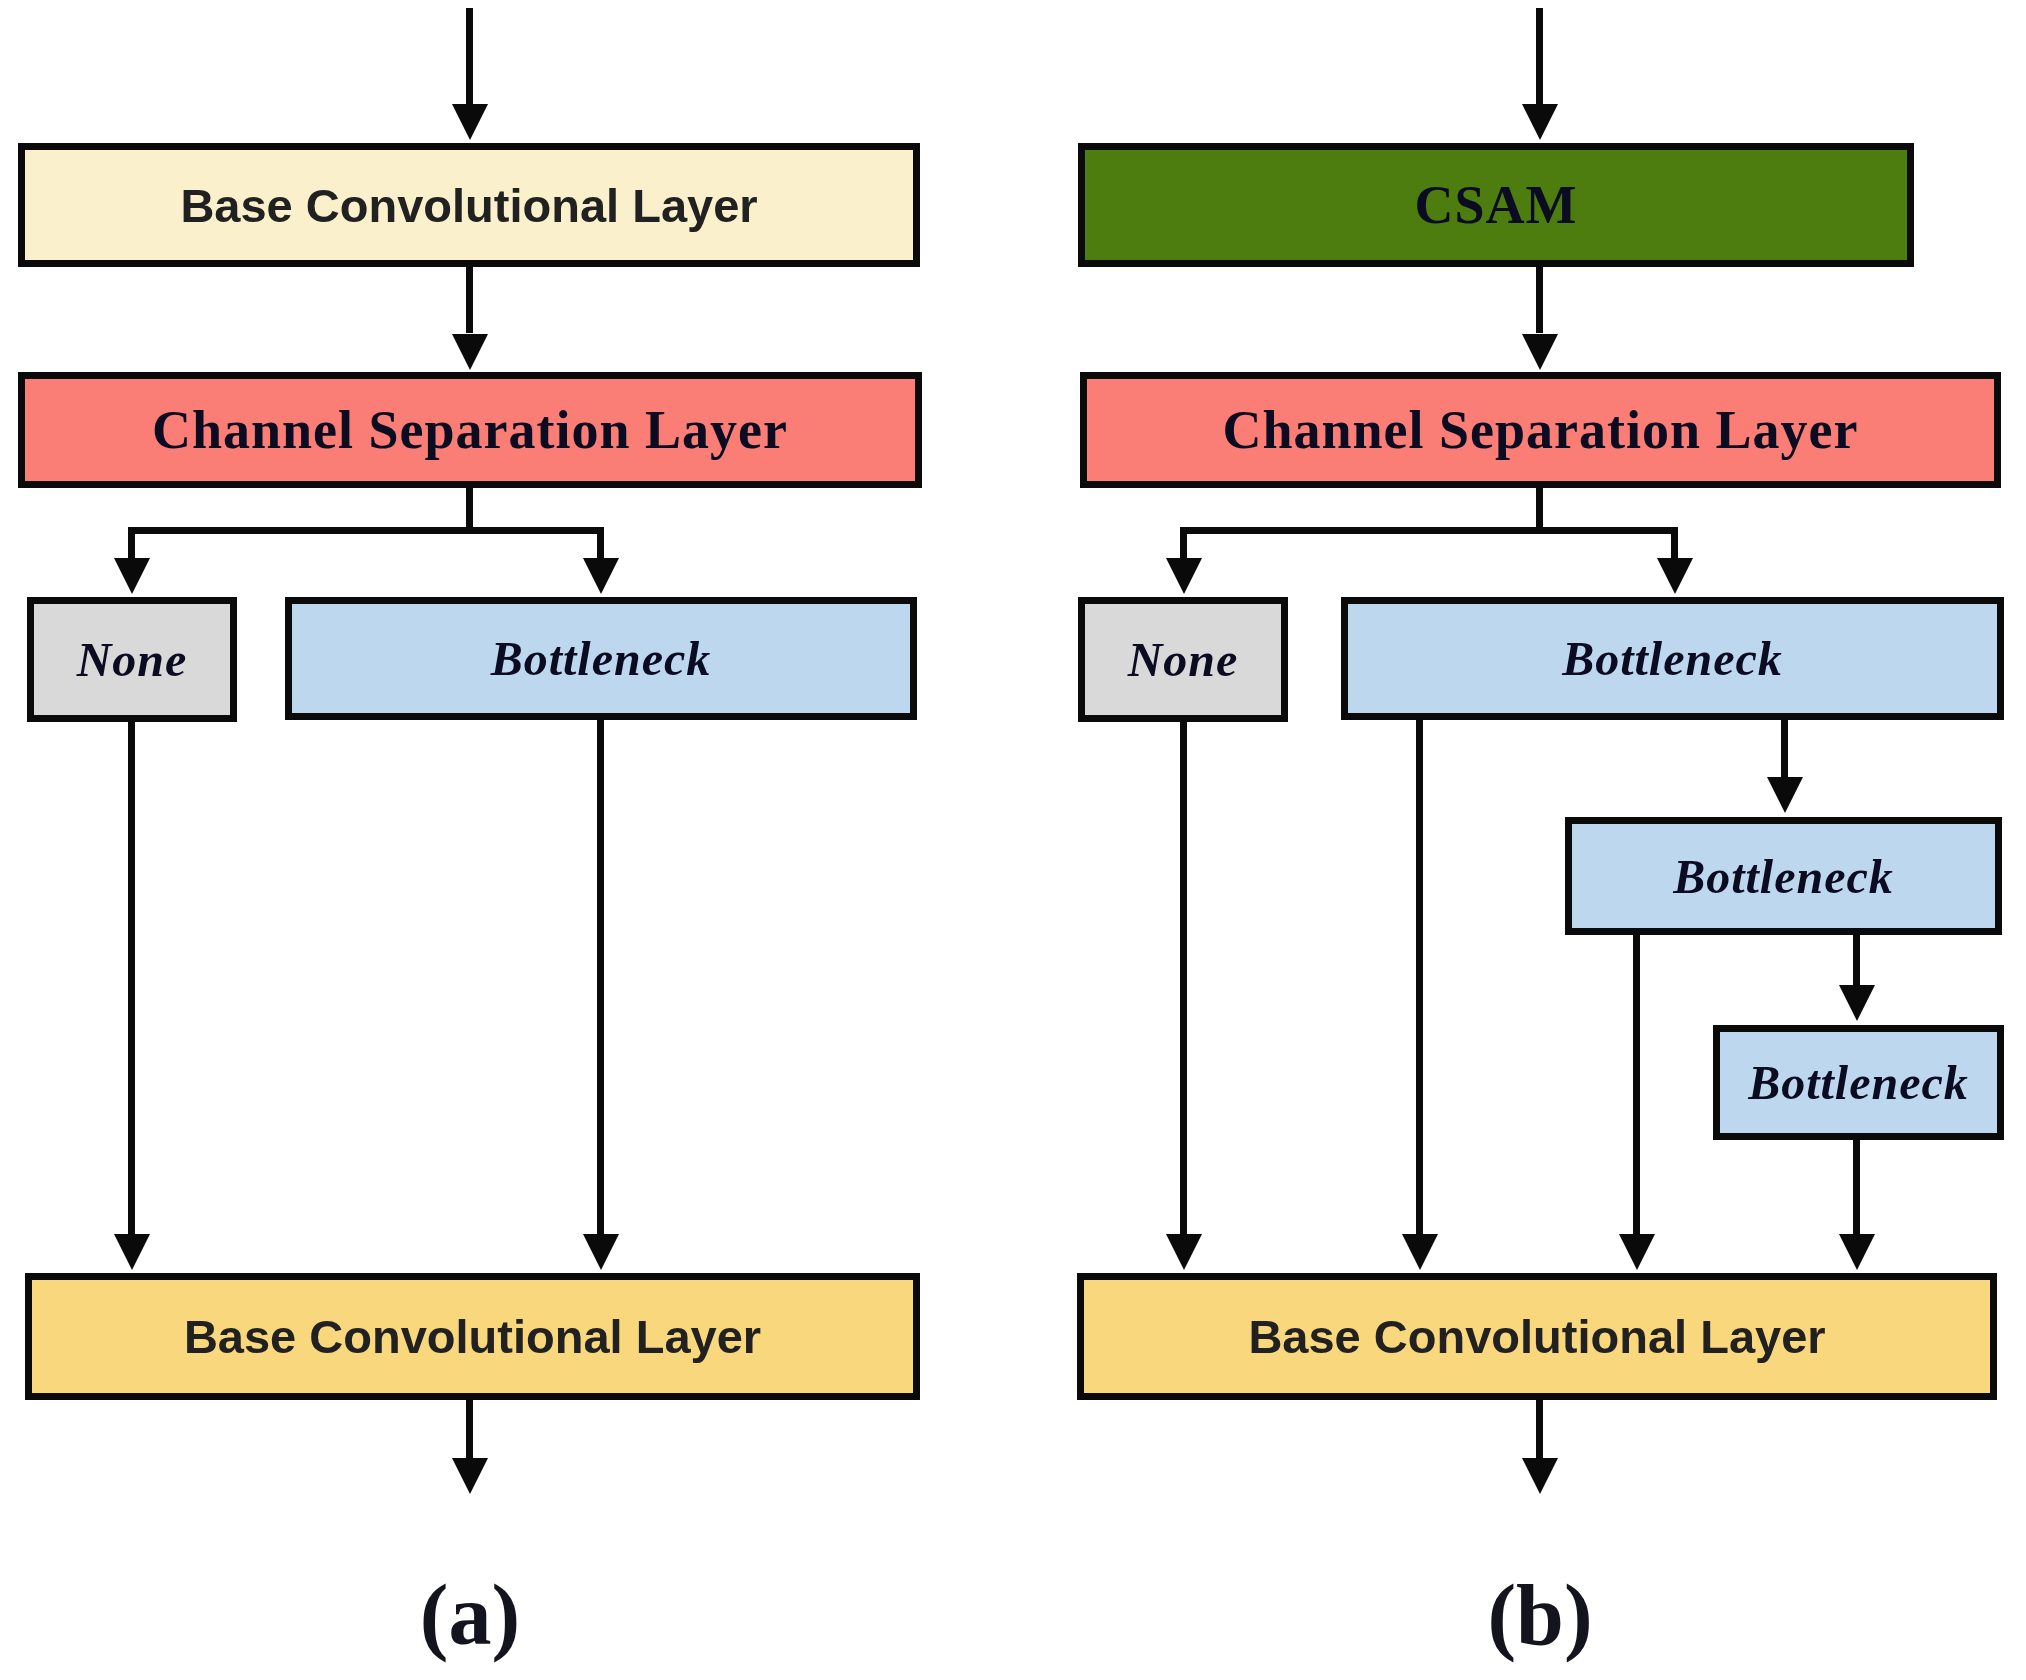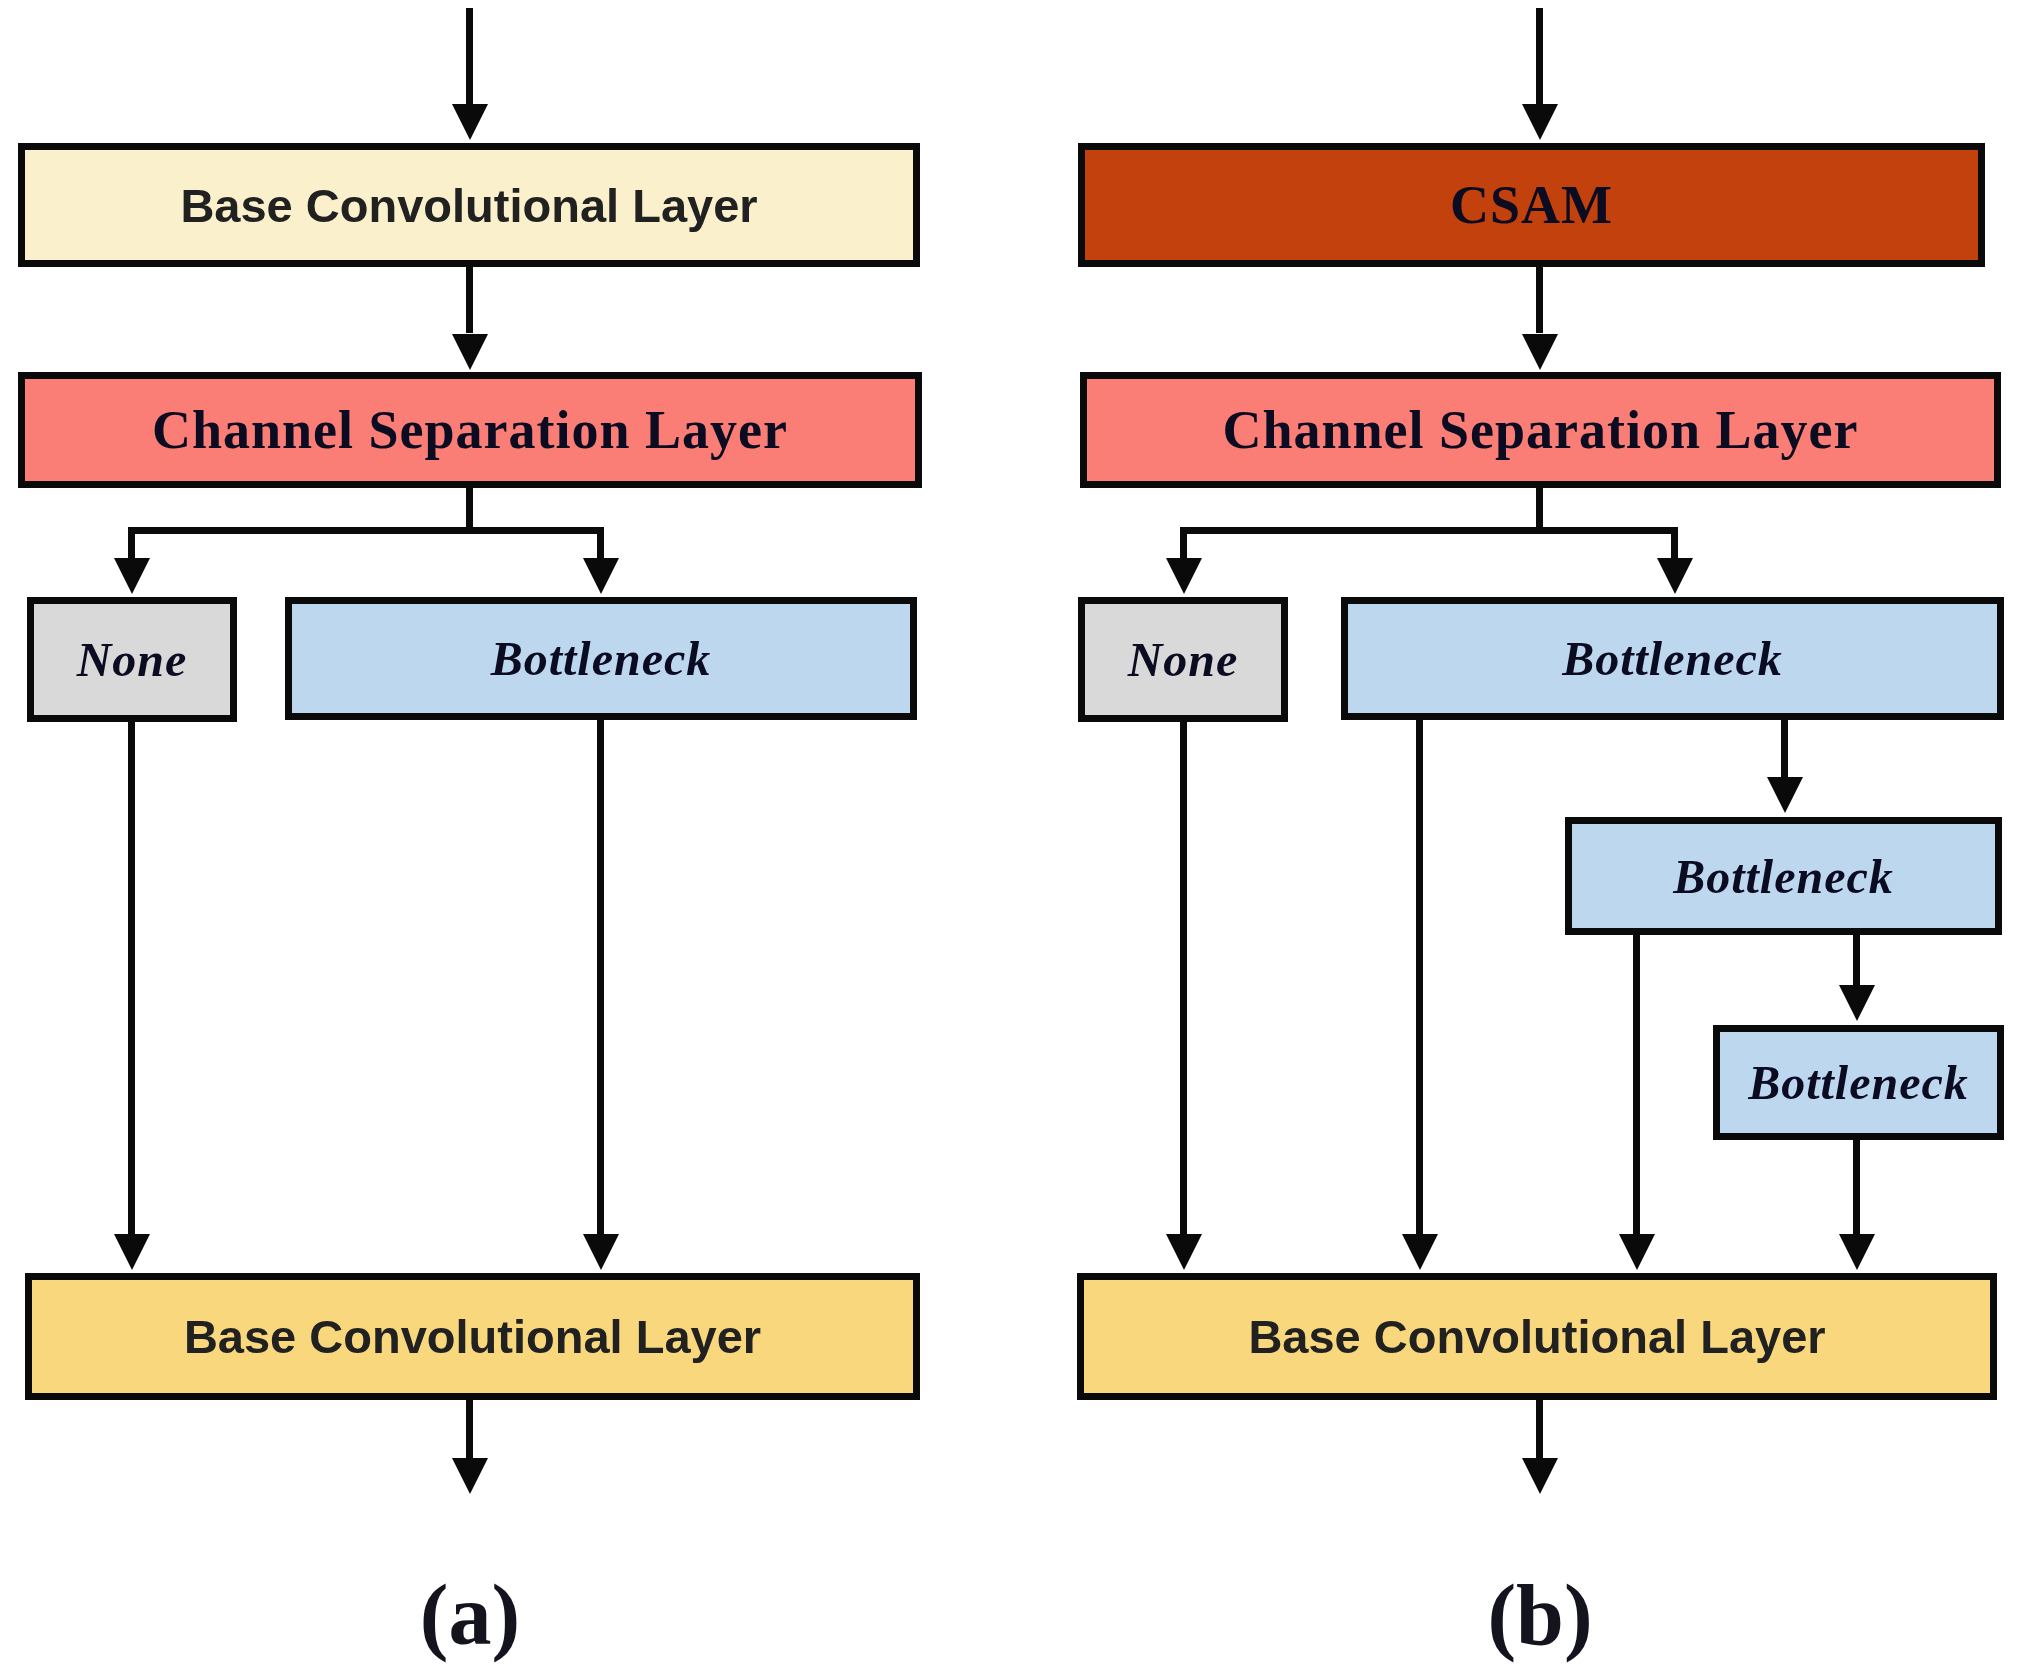--- a/index.html
+++ b/index.html
@@ -82,21 +82,21 @@
   <div class="node sans-label" style="left: 25px; top: 1273px; width: 895px; height: 127px; background-color: rgb(249, 215, 124);">Base Convolutional Layer</div>
 
   <div class="vline" style="left:466px;top:1400px;height:60px"></div>
   <div class="head" style="left:452px;top:1458px"></div>
 
   <div class="caption" style="left:320px;top:1555px">(a)</div>
 
   <div class="vline" style="left:1536px;top:8px;height:98px"></div>
   <div class="head" style="left:1522px;top:104px"></div>
 
-  <div class="node serif-label" style="left: 1078px; top: 143px; width: 907px; height: 124px; background-color: #c2410c;">CSAM</div>
+  <div class="node serif-label" style="left: 1078px; top: 143px; width: 836px; height: 124px; background-color: #4d7c0f;">CSAM</div>
 
   <div class="vline" style="left:1536px;top:267px;height:66px"></div>
   <div class="head" style="left:1522px;top:334px"></div>
 
   <div class="node serif-label" style="left: 1080px; top: 372px; width: 921px; height: 116px; background-color: rgb(250, 126, 118);">Channel Separation Layer</div>
 
   <div class="vline" style="left:1536px;top:488px;height:46px"></div>
   <div class="hline" style="left:1180px;top:527px;width:498px"></div>
   <div class="vline" style="left:1180px;top:527px;height:34px"></div>
   <div class="head" style="left:1166px;top:558px"></div>

